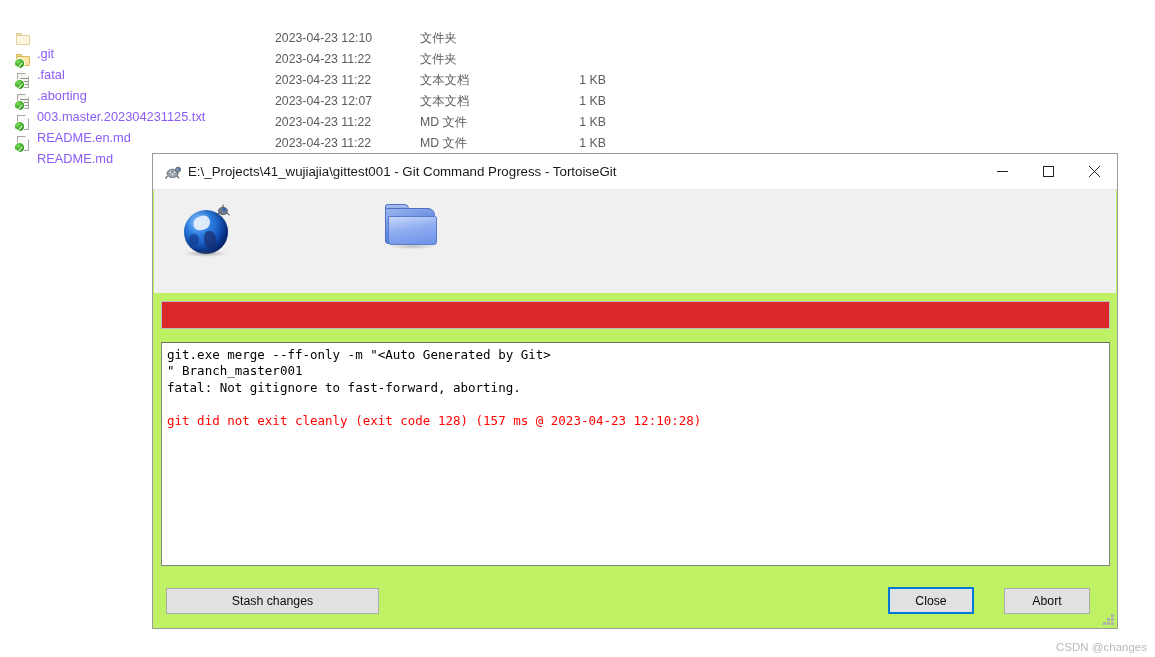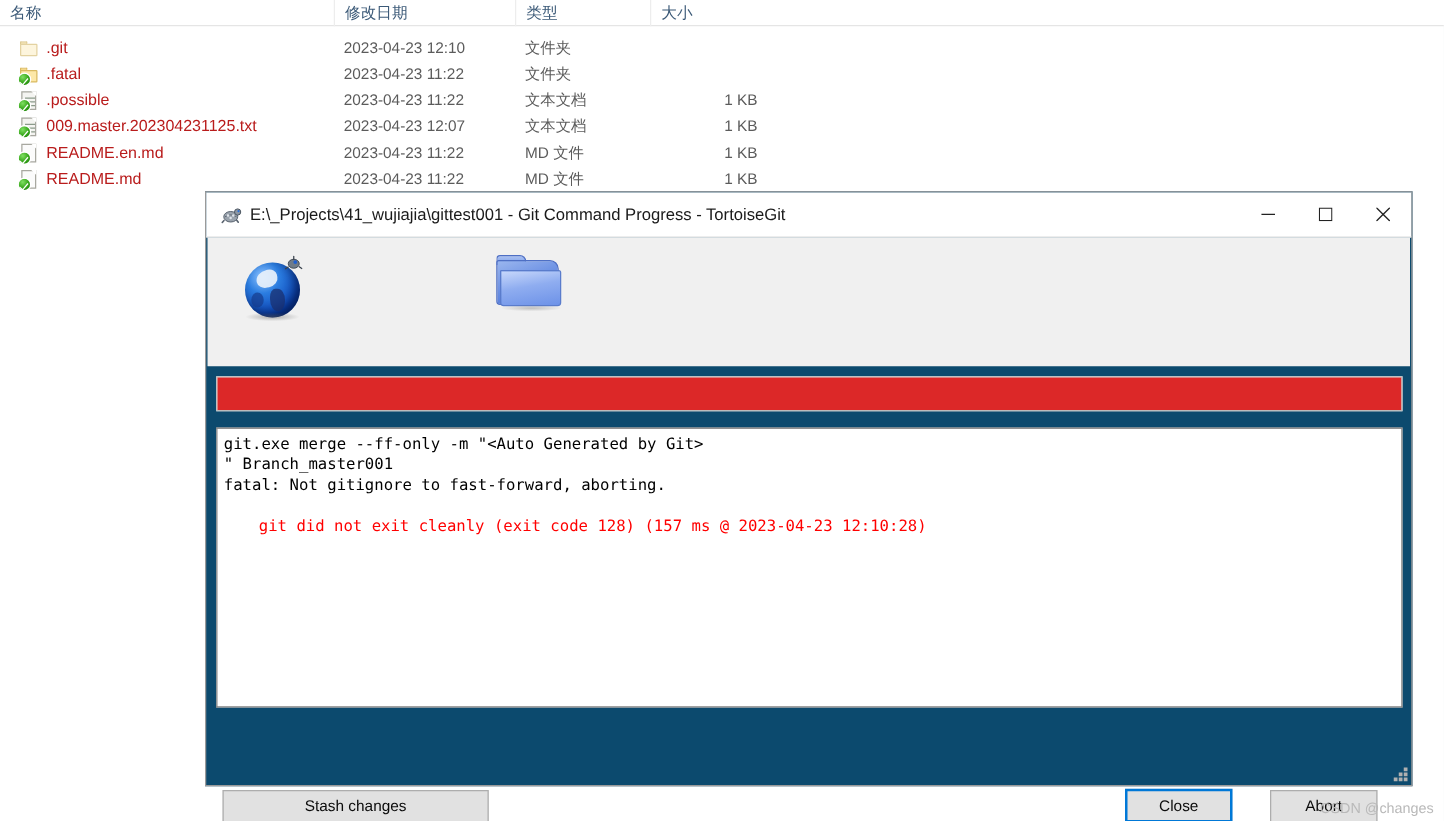--- a/index.html
+++ b/index.html
@@ -34,22 +34,22 @@
   .ch-type { left: 412px; width: 108px; }
   .ch-size { left: 520px; width: 95px; }
 
   .file-row {
     position: absolute; left: 0; width: 1155px; height: 21px;
   }
   .fr-icon {
     position: absolute; left: 15px; top: 3px; width: 16px; height: 16px;
   }
   .fr-name {
-    position: absolute; left: 37px; top: 0; height: 21px; line-height: 20px;
-    font-size: 12.8px; color: #b91c1c; white-space: nowrap;
+    position: absolute; left: 37px; top: 16px; height: 21px; line-height: 20px;
+    font-size: 12.8px; color: #8b5cf6; white-space: nowrap;
   }
   .fr-date {
     position: absolute; left: 275px; top: 0; height: 21px; line-height: 20px;
     font-size: 12.3px; color: #5b5b5b; white-space: nowrap;
   }
   .fr-type {
     position: absolute; left: 420px; top: 0; height: 21px; line-height: 20px;
     font-size: 12.3px; color: #5b5b5b; white-space: nowrap;
   }
   .fr-size {
@@ -100,23 +100,23 @@
   .ico-check::after {
     content: "";
     position: absolute; left: 2px; top: 1.5px;
     width: 3px; height: 6px;
     border: solid #ffffff; border-width: 0 1.6px 1.6px 0;
     transform: rotate(40deg);
   }
 
   
   #dialog {
-    position: absolute; left: 164px; top: 153px;
+    position: absolute; left: 152px; top: 153px;
     width: 966px; height: 476px;
-    background: #0c4a6e;
+    background: #bef264;
     border: 1px solid #9a9a9a;
     box-shadow: 0 0 0 0 rgba(0,0,0,0);
   }
   .titlebar {
     position: absolute; left: 0; top: 0; right: 0; height: 36px;
     background: #ffffff;
     border-bottom: 1px solid #e8e8e8;
   }
   .title-icon {
     position: absolute; left: 11px; top: 9px; width: 18px; height: 18px;
@@ -208,31 +208,30 @@
     border: 1px solid #828282;
     border-top-color: #6e6e6e;
     overflow: hidden;
     padding: 4px 5px 0 5px;
   }
   .logline {
     font-family: "DejaVu Sans Mono", "Liberation Mono", monospace;
     font-size: 12.5px; line-height: 16.4px;
     color: #000000; white-space: pre;
   }
-  .logline.err { color: #ff0000; margin-left: 28px; }
+  .logline.err { color: #ff0000; }
   .logline.blank { height: 16.4px; }
 
   .btn {
     position: absolute; height: 26px;
     background: #e1e1e1;
     border: 1px solid #adadad;
     font-size: 12.3px; color: #0b0b0b;
     display: flex; align-items: center; justify-content: center;
     font-family: "Liberation Sans", sans-serif;
-    margin-top: 44px;
   }
   .btn.stash  { left: 13px;  top: 434px; width: 213px; }
   .btn.close-btn {
     left: 735px; top: 433px; width: 86px; height: 27px;
     background: #e1e1e1; border: 2px solid #0f172a;
   }
   .btn.abort  { left: 851px; top: 434px; width: 86px; }
 
   .resize-grip {
     position: absolute; right: 3px; bottom: 3px; width: 12px; height: 12px;
@@ -245,26 +244,20 @@
     position: absolute; right: 8px; bottom: 4px;
     font-size: 11.5px; color: #b9b9b9;
     font-family: "Liberation Sans", sans-serif;
   }
 </style>
 </head>
 <body>
 
 <div id="explorer">
 
-  <div class="col-header-row">
-    <div class="col-header ch-name first">名称</div>
-    <div class="col-header ch-date">修改日期</div>
-    <div class="col-header ch-type">类型</div>
-    <div class="col-header ch-size">大小</div>
-  </div>
 
   <div class="file-row" style="top:28px">
     <span class="fr-icon">
       <span class="ico-folder-plain">
           <span class="tab"></span>
           <span class="body"></span>
         </span>
     </span>
     <span class="fr-name">.git</span>
     <span class="fr-date">2023-04-23 12:10</span>
@@ -289,37 +282,37 @@
   <div class="file-row" style="top:70px">
     <span class="fr-icon">
       <span class="ico-file">
           <span class="fold"></span>
         <span class="line" style="top:4px"></span>
           <span class="line" style="top:7px"></span>
         <span class="line" style="top:10px"></span>
         </span>
       <span class="ico-check"></span>
     </span>
-    <span class="fr-name">.possible</span>
+    <span class="fr-name">.aborting</span>
     <span class="fr-date">2023-04-23 11:22</span>
     <span class="fr-type">文本文档</span>
     <span class="fr-size">1 KB</span>
   </div>
 
   <div class="file-row" style="top:91px">
     <span class="fr-icon">
       <span class="ico-file">
           <span class="fold"></span>
         <span class="line" style="top:4px"></span>
           <span class="line" style="top:7px"></span>
         <span class="line" style="top:10px"></span>
         </span>
       <span class="ico-check"></span>
     </span>
-    <span class="fr-name">009.master.202304231125.txt</span>
+    <span class="fr-name">003.master.202304231125.txt</span>
     <span class="fr-date">2023-04-23 12:07</span>
     <span class="fr-type">文本文档</span>
     <span class="fr-size">1 KB</span>
   </div>
 
   <div class="file-row" style="top:112px">
     <span class="fr-icon">
       <span class="ico-file md">
           <span class="fold"></span>
         </span>

